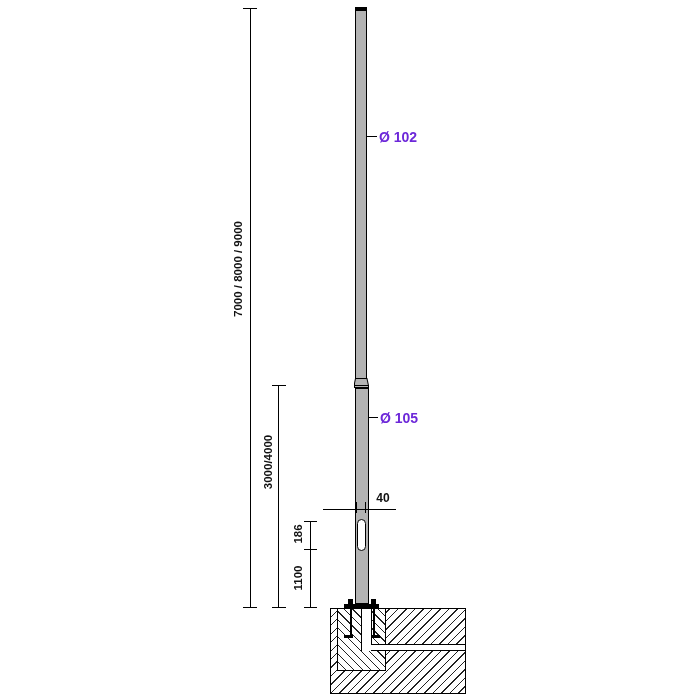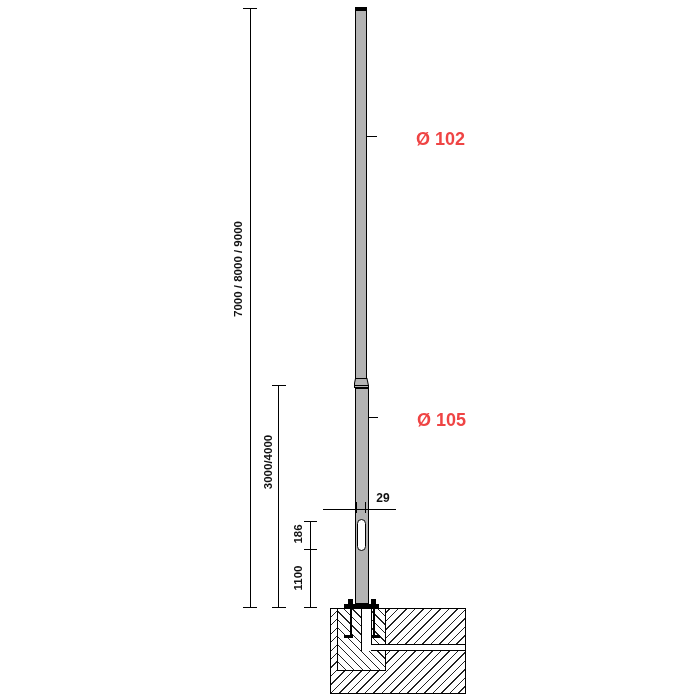--- a/index.html
+++ b/index.html
@@ -8,21 +8,21 @@
     font-family:"Liberation Sans", sans-serif; color:#111;
     overflow:hidden;
   }
   .abs { position:absolute; box-sizing:border-box; }
   .ink { background:#000; }
   .dimtext {
     font-weight:700; font-size:11.5px; letter-spacing:0px; color:#111;
     text-align:center; line-height:14px; white-space:nowrap;
   }
   .rot { transform:rotate(-90deg); transform-origin:center center; }
-  .dialabel { font-weight:700; font-size:18px; color:#ef4444; white-space:nowrap;margin-left:37px; }
+  .dialabel { font-weight:700; font-size:14px; color:#6d28d9; white-space:nowrap; }
   .polefill { background:#b3b3b3; border:1px solid #000; }
   .hatch-fwd {
     background-color:#fff;
     background-image:repeating-linear-gradient(135deg, transparent 0 5px, #222 5px 6px);
   }
   .hatch-back {
     background-color:#fff;
     background-image:repeating-linear-gradient(45deg, transparent 0 5px, #222 5px 6px);
   }
 </style>
@@ -75,21 +75,21 @@
   <div class="abs ink" style="left:310px; top:521px; width:1.2px; height:87px;"></div>
   <div class="abs ink" style="left:303.5px; top:520.5px; width:13.5px; height:1.2px;"></div>
   <div class="abs ink" style="left:303.5px; top:548.5px; width:13.5px; height:1.2px;"></div>
   <div class="abs ink" style="left:303.5px; top:607px; width:13.5px; height:1.2px;"></div>
   <div class="abs dimtext rot" style="left:272.5px; top:527px; width:50px; height:14px;">186</div>
   <div class="abs dimtext rot" style="left:272.5px; top:571px; width:50px; height:14px;">1100</div>
 
   <div class="abs ink" style="left:323px; top:508.5px; width:73px; height:1.2px;"></div>
   <div class="abs ink" style="left:356px; top:502px; width:1.2px; height:11px;"></div>
   <div class="abs ink" style="left:365px; top:502px; width:1.2px; height:11px;"></div>
-  <div class="abs dimtext" style="left:371px; top:491px; width:24px; font-size:12px;">29</div>
+  <div class="abs dimtext" style="left:371px; top:491px; width:24px; font-size:12px;">40</div>
 
   <div class="abs ink" style="left:366.5px; top:135.5px; width:10px; height:1.2px;"></div>
   <div class="abs dialabel" style="left:379px; top:129px;">Ø 102</div>
 
   <div class="abs ink" style="left:368.5px; top:416.5px; width:9px; height:1.2px;"></div>
   <div class="abs dialabel" style="left:380px; top:410px;">Ø 105</div>
 
 </div>
 
 </body></html>

